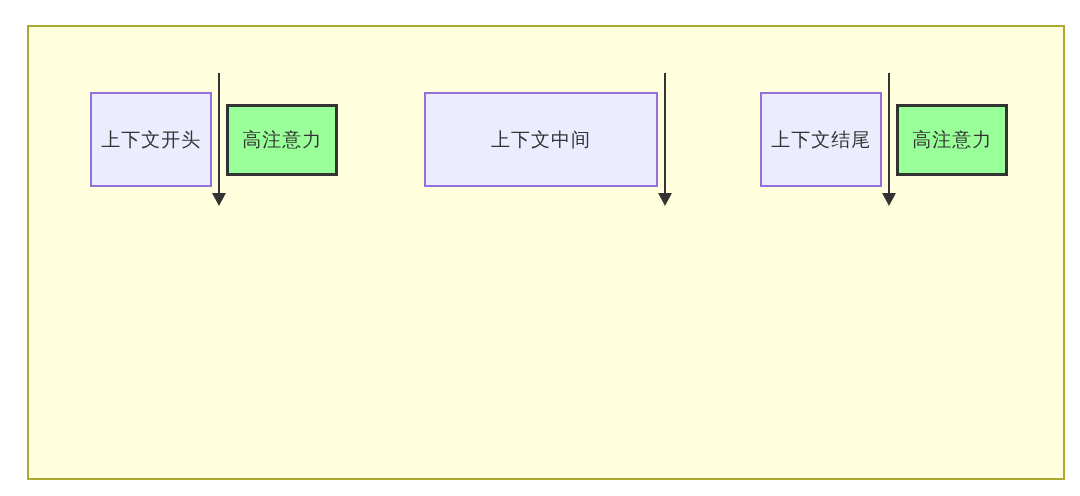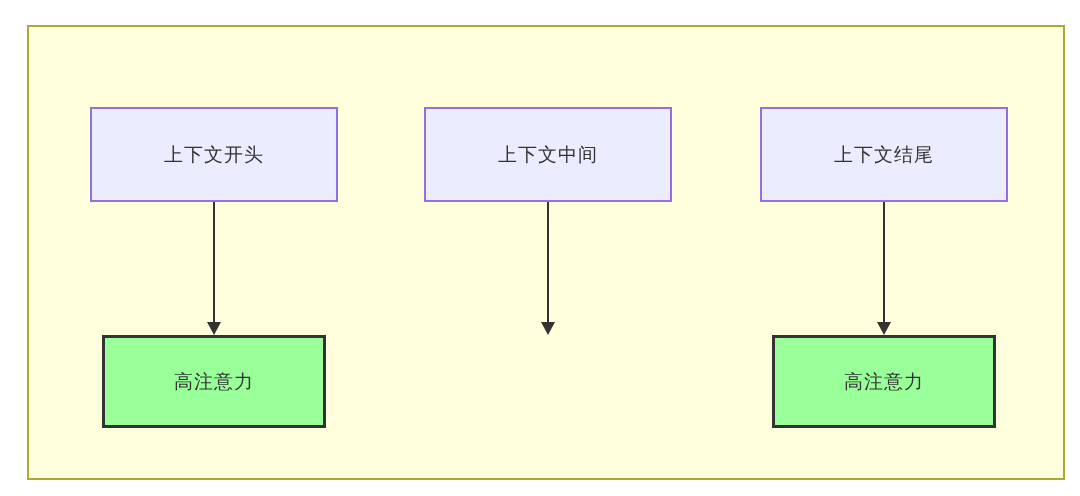--- a/index.html
+++ b/index.html
@@ -30,24 +30,24 @@
     top: 9px;
     left: 0;
     width: 100%;
     text-align: center;
     font-size: 19px;
     color: var(--text, #333333);
     letter-spacing: 1px;
   }
   .col {
     position: absolute;
-    top: 80px;
+    top: 46px;
     width: 248px;
     display: flex;
-    flex-direction: column;
+    flex-direction: row;
     align-items: center;
   }
   .col.c0 { left: 61px; }
   .col.c1 { left: 395px; }
   .col.c2 { left: 731px; }
   .node-source {
     box-sizing: border-box;
     width: 248px;
     height: 95px;
     background: var(--top-node-bg, #ececff);
@@ -74,21 +74,21 @@
   .arrow .head {
     width: 0;
     height: 0;
     border-left: 7px solid transparent;
     border-right: 7px solid transparent;
     border-top: 13px solid var(--arrow, #333333);
   }
   .node-result {
     box-sizing: border-box;
     width: 224px;
-    height: 93px;
+    height: 72px;
     border: 3px solid var(--result-border, #333333);
     display: flex;
     align-items: center;
     justify-content: center;
     font-size: 19px;
     color: var(--text, #333333);
     letter-spacing: 1px;
   }
   .node-result.high { background: var(--high-bg, #99ff99); }
   .node-result.low  { background: var(--low-bg, #ff9999); }

